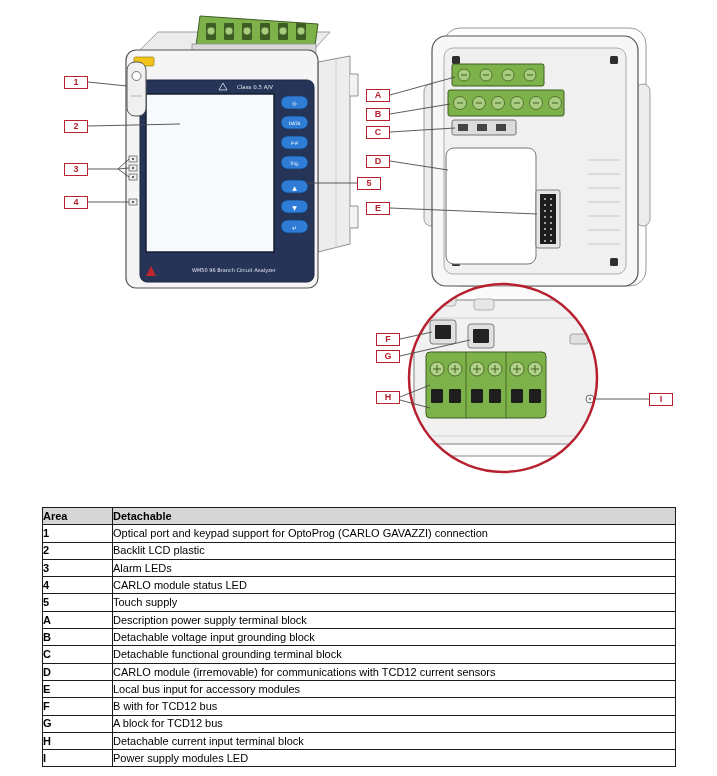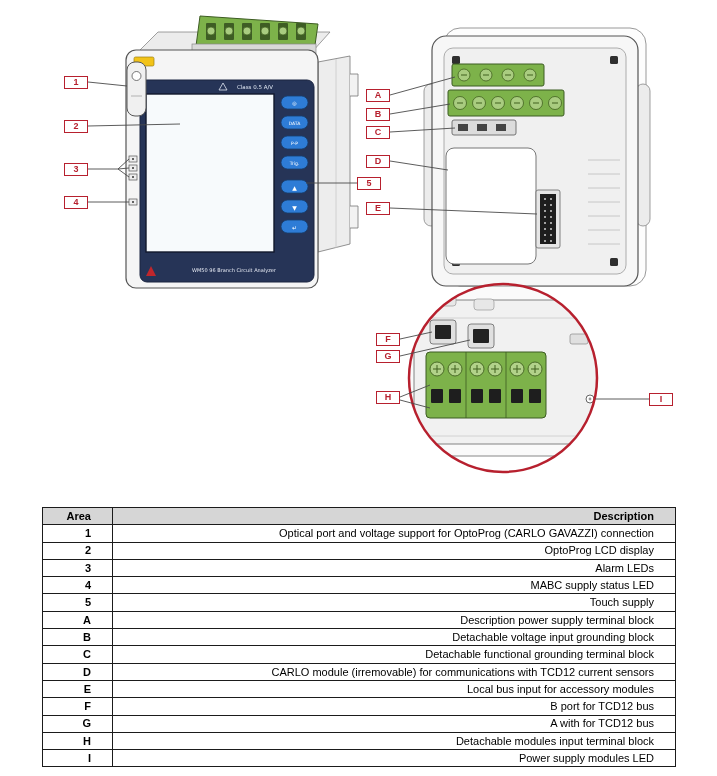--- a/index.html
+++ b/index.html
@@ -12,21 +12,21 @@
   .callout{
     position:absolute;width:24px;height:13px;box-sizing:border-box;
     border:1px solid #b7202e;background:#ffffff;color:#b7202e;
     font:bold 9px/11px "Liberation Sans",sans-serif;text-align:center;
     display:flex;align-items:center;justify-content:center;z-index:5;
   }
   .table-wrap{position:absolute;left:42px;top:507px;width:634px;z-index:4;}
   table.desc-table{width:100%;border-collapse:collapse;table-layout:fixed;}
   .desc-table th,.desc-table td{
     border:1px solid #1b1b1b;font-size:11px;line-height:1.15;
-    text-align:right;padding:1px 21px;height:14.3px;vertical-align:middle;
+    text-align:left;padding:1px 0;height:14.3px;vertical-align:middle;
     font-family:"Liberation Sans",sans-serif;overflow:hidden;white-space:nowrap;
   }
   .desc-table th{background:#d6d6d6;font-weight:bold;}
   .desc-table td.area-cell{font-weight:bold;}
   col.col-area{width:70px;}
 </style>
 </head>
 <body>
 
 <div class="stage">
@@ -290,39 +290,39 @@
 
 <div class="table-wrap">
   <table class="desc-table">
     <colgroup>
           <col class="col-area">
           <col>
         </colgroup>
     <thead>
       <tr>
         <th>Area</th>
-        <th>Description</th>
+        <th>Detachable</th>
       </tr>
     </thead>
     <tbody>
       <tr>
             <td class="area-cell">1</td>
-            <td>Optical port and voltage support for OptoProg (CARLO GAVAZZI) connection</td>
+            <td>Optical port and keypad support for OptoProg (CARLO GAVAZZI) connection</td>
           </tr>
       <tr>
             <td class="area-cell">2</td>
-            <td>OptoProg LCD display</td>
+            <td>Backlit LCD plastic</td>
           </tr>
       <tr>
             <td class="area-cell">3</td>
             <td>Alarm LEDs</td>
           </tr>
       <tr>
             <td class="area-cell">4</td>
-            <td>MABC supply status LED</td>
+            <td>CARLO module status LED</td>
           </tr>
       <tr>
             <td class="area-cell">5</td>
             <td>Touch supply</td>
           </tr>
       <tr>
             <td class="area-cell">A</td>
             <td>Description power supply terminal block</td>
           </tr>
       <tr>
@@ -336,29 +336,29 @@
       <tr>
             <td class="area-cell">D</td>
             <td>CARLO module (irremovable) for communications with TCD12 current sensors</td>
           </tr>
       <tr>
             <td class="area-cell">E</td>
             <td>Local bus input for accessory modules</td>
           </tr>
       <tr>
             <td class="area-cell">F</td>
-            <td>B port for TCD12 bus</td>
+            <td>B with for TCD12 bus</td>
           </tr>
       <tr>
             <td class="area-cell">G</td>
-            <td>A with for TCD12 bus</td>
+            <td>A block for TCD12 bus</td>
           </tr>
       <tr>
             <td class="area-cell">H</td>
-            <td>Detachable modules input terminal block</td>
+            <td>Detachable current input terminal block</td>
           </tr>
       <tr>
             <td class="area-cell">I</td>
             <td>Power supply modules LED</td>
           </tr>
     </tbody>
   </table>
 </div>
 
 </div>

